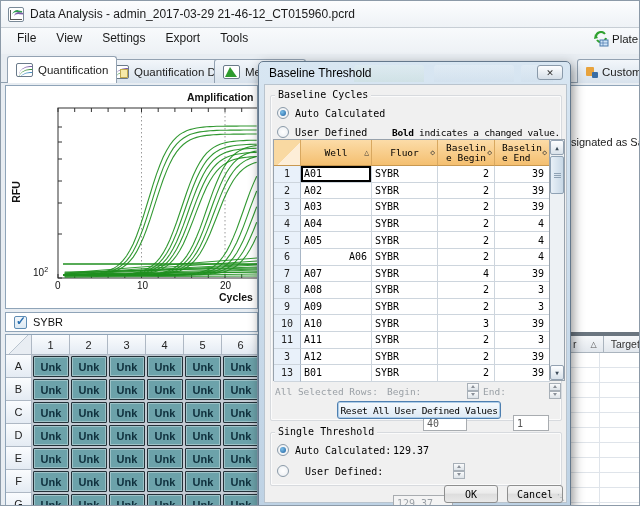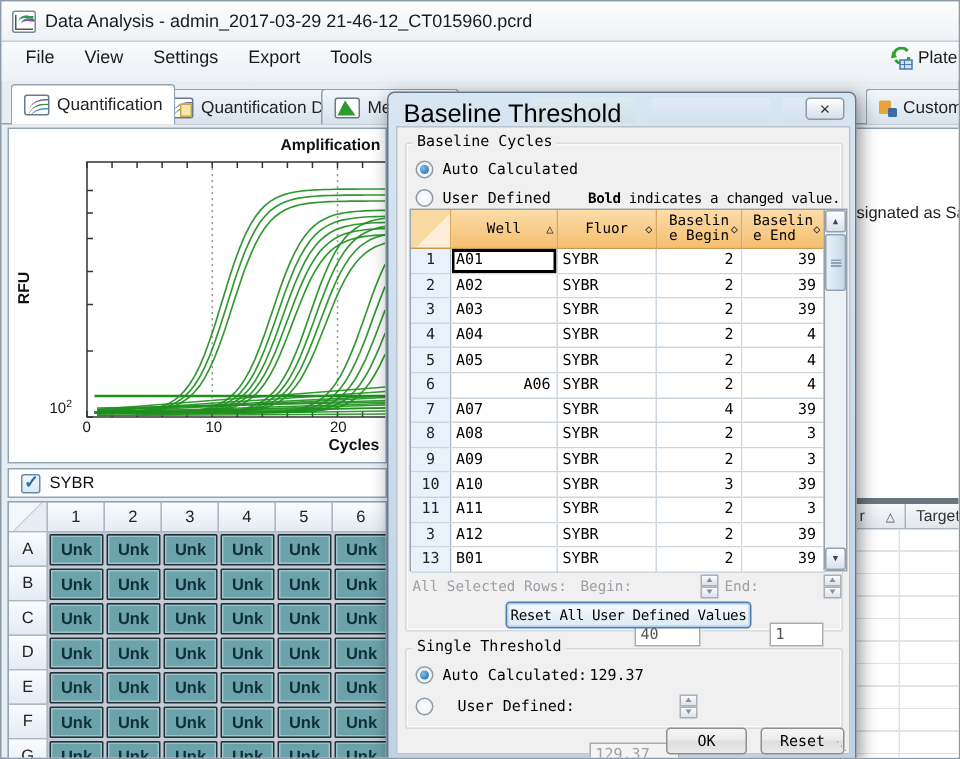--- a/index.html
+++ b/index.html
@@ -103,21 +103,21 @@
   #rp-rows { position:absolute; left:0; top:267px; width:70px; height:155px;
     background:repeating-linear-gradient(180deg,#fff 0 14px,#DFE4EA 14px 15px); }
   #rp-rows .vline { position:absolute; left:28px; top:0; width:1px; height:155px; background:#DFE4EA; }
 
   
   #dialog { position:absolute; left:257px; top:60px; width:313px; height:446px;
     background:linear-gradient(#D8E6F2,#BED2E4); border:1px solid #64788C;
     border-radius:5px 5px 0 0; box-shadow:2px 4px 12px rgba(0,0,0,.45); z-index:10;
     font-family:"DejaVu Sans Mono", monospace; }
   #dlg-titlebar { position:absolute; left:0; top:0; width:100%; height:22px; overflow:hidden;}
-  #dlg-title { position:absolute; left:10px; top:4px; font-size:17px; color:#000;
+  #dlg-title { position:absolute; left:10px; top:4px; font-size:12px; color:#000;
     font-family:"Liberation Sans", sans-serif; z-index:2;}
   .ghost { position:absolute; top:3px; height:17px; border-radius:3px 3px 0 0; opacity:.28; }
   #ghost1 { left:95px;  width:70px; background:linear-gradient(#EAF6EE,#BFD8C8); }
   #ghost2 { left:175px; width:80px; background:linear-gradient(#F4F8FB,#CBD9E6); }
   #ghost3 { left:262px; width:32px; background:linear-gradient(#F4F8FB,#CBD9E6); }
   #dlg-close { position:absolute; right:7px; top:3px; width:26px; height:15px;
     background:linear-gradient(#FDFEFF,#D5DEE7); border:1px solid #8A9AAA; border-radius:3px;
     display:flex; align-items:center; justify-content:center; font-size:9px; color:#333;
     font-family:"Liberation Sans", sans-serif; cursor:default;}
   #dlg-client { position:absolute; left:5px; top:22px; width:303px; height:419px;
@@ -610,18 +610,18 @@
       <span class="spin" id="st-user-spin">
           <b>
             <i class="tri-up"></i>
           </b>
           <s>
             <i class="tri-dn"></i>
           </s>
         </span>
 
       <div class="winbtn" id="ok-btn">OK</div>
-      <div class="winbtn" id="cancel-btn">Reset</div>
+      <div class="winbtn" id="cancel-btn">Cancel</div>
       <span id="grip">⋱</span>
     </div>
   </div>
 
 </div>
 
 </body></html>

